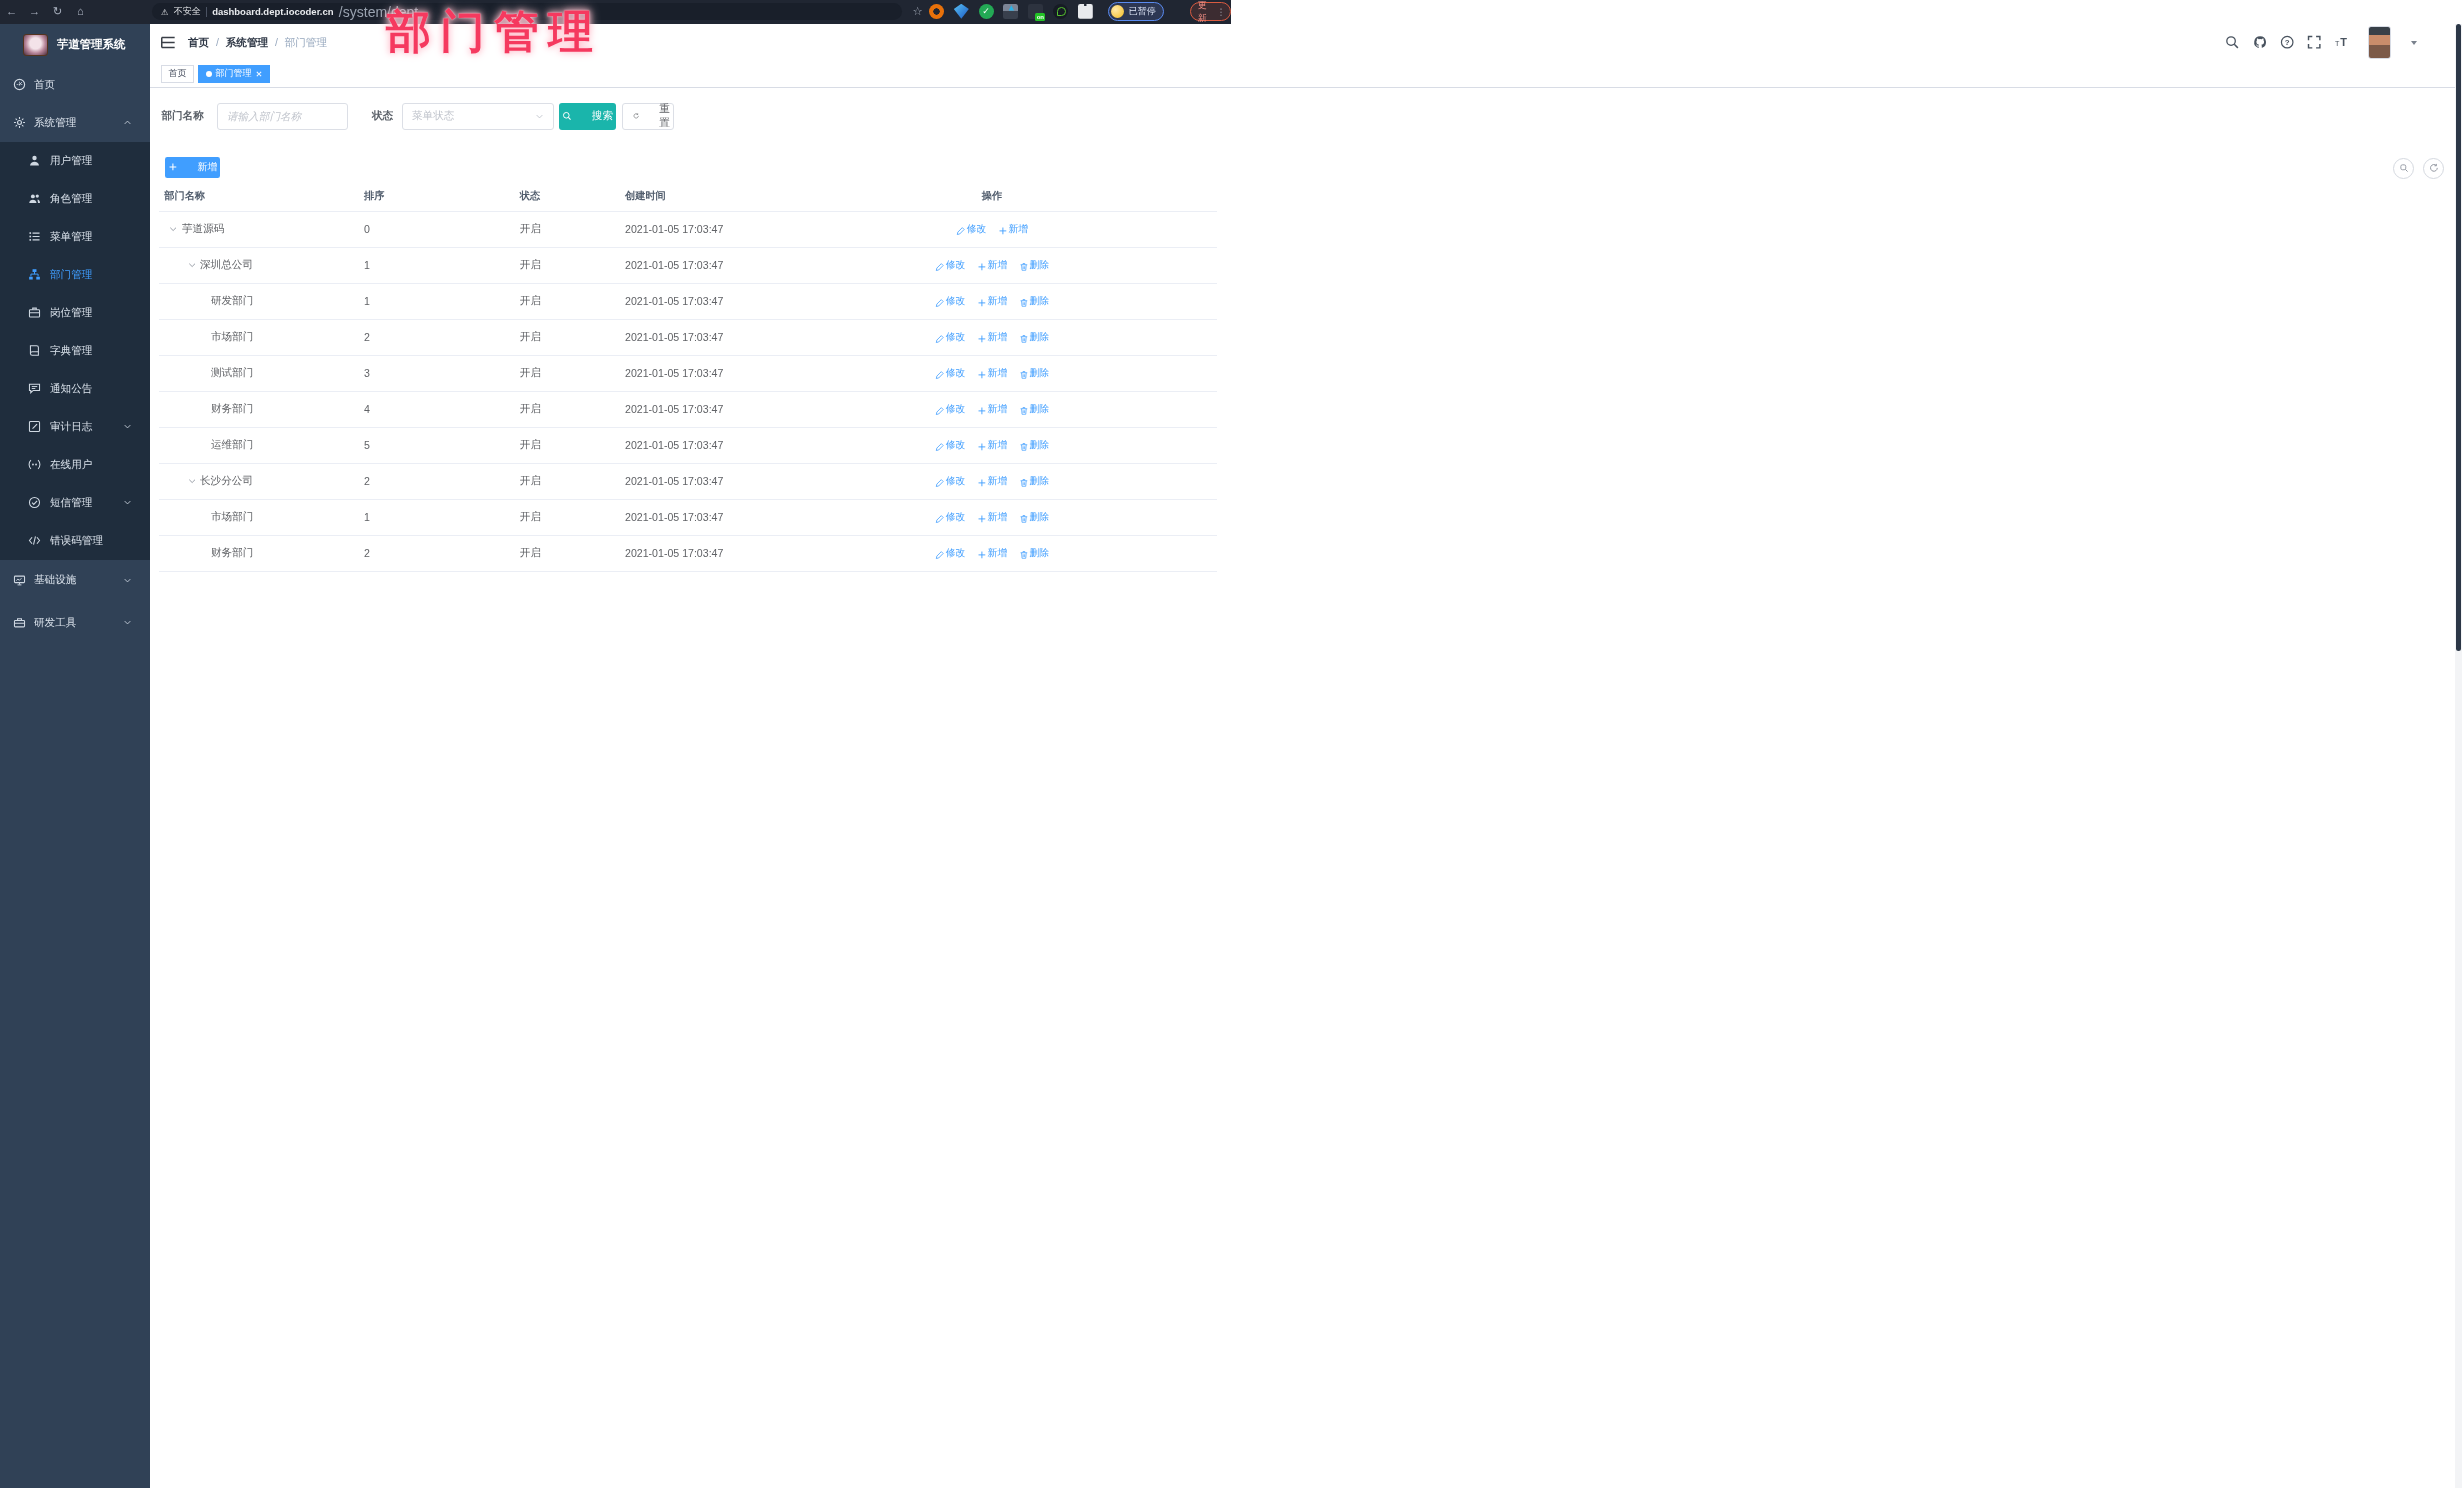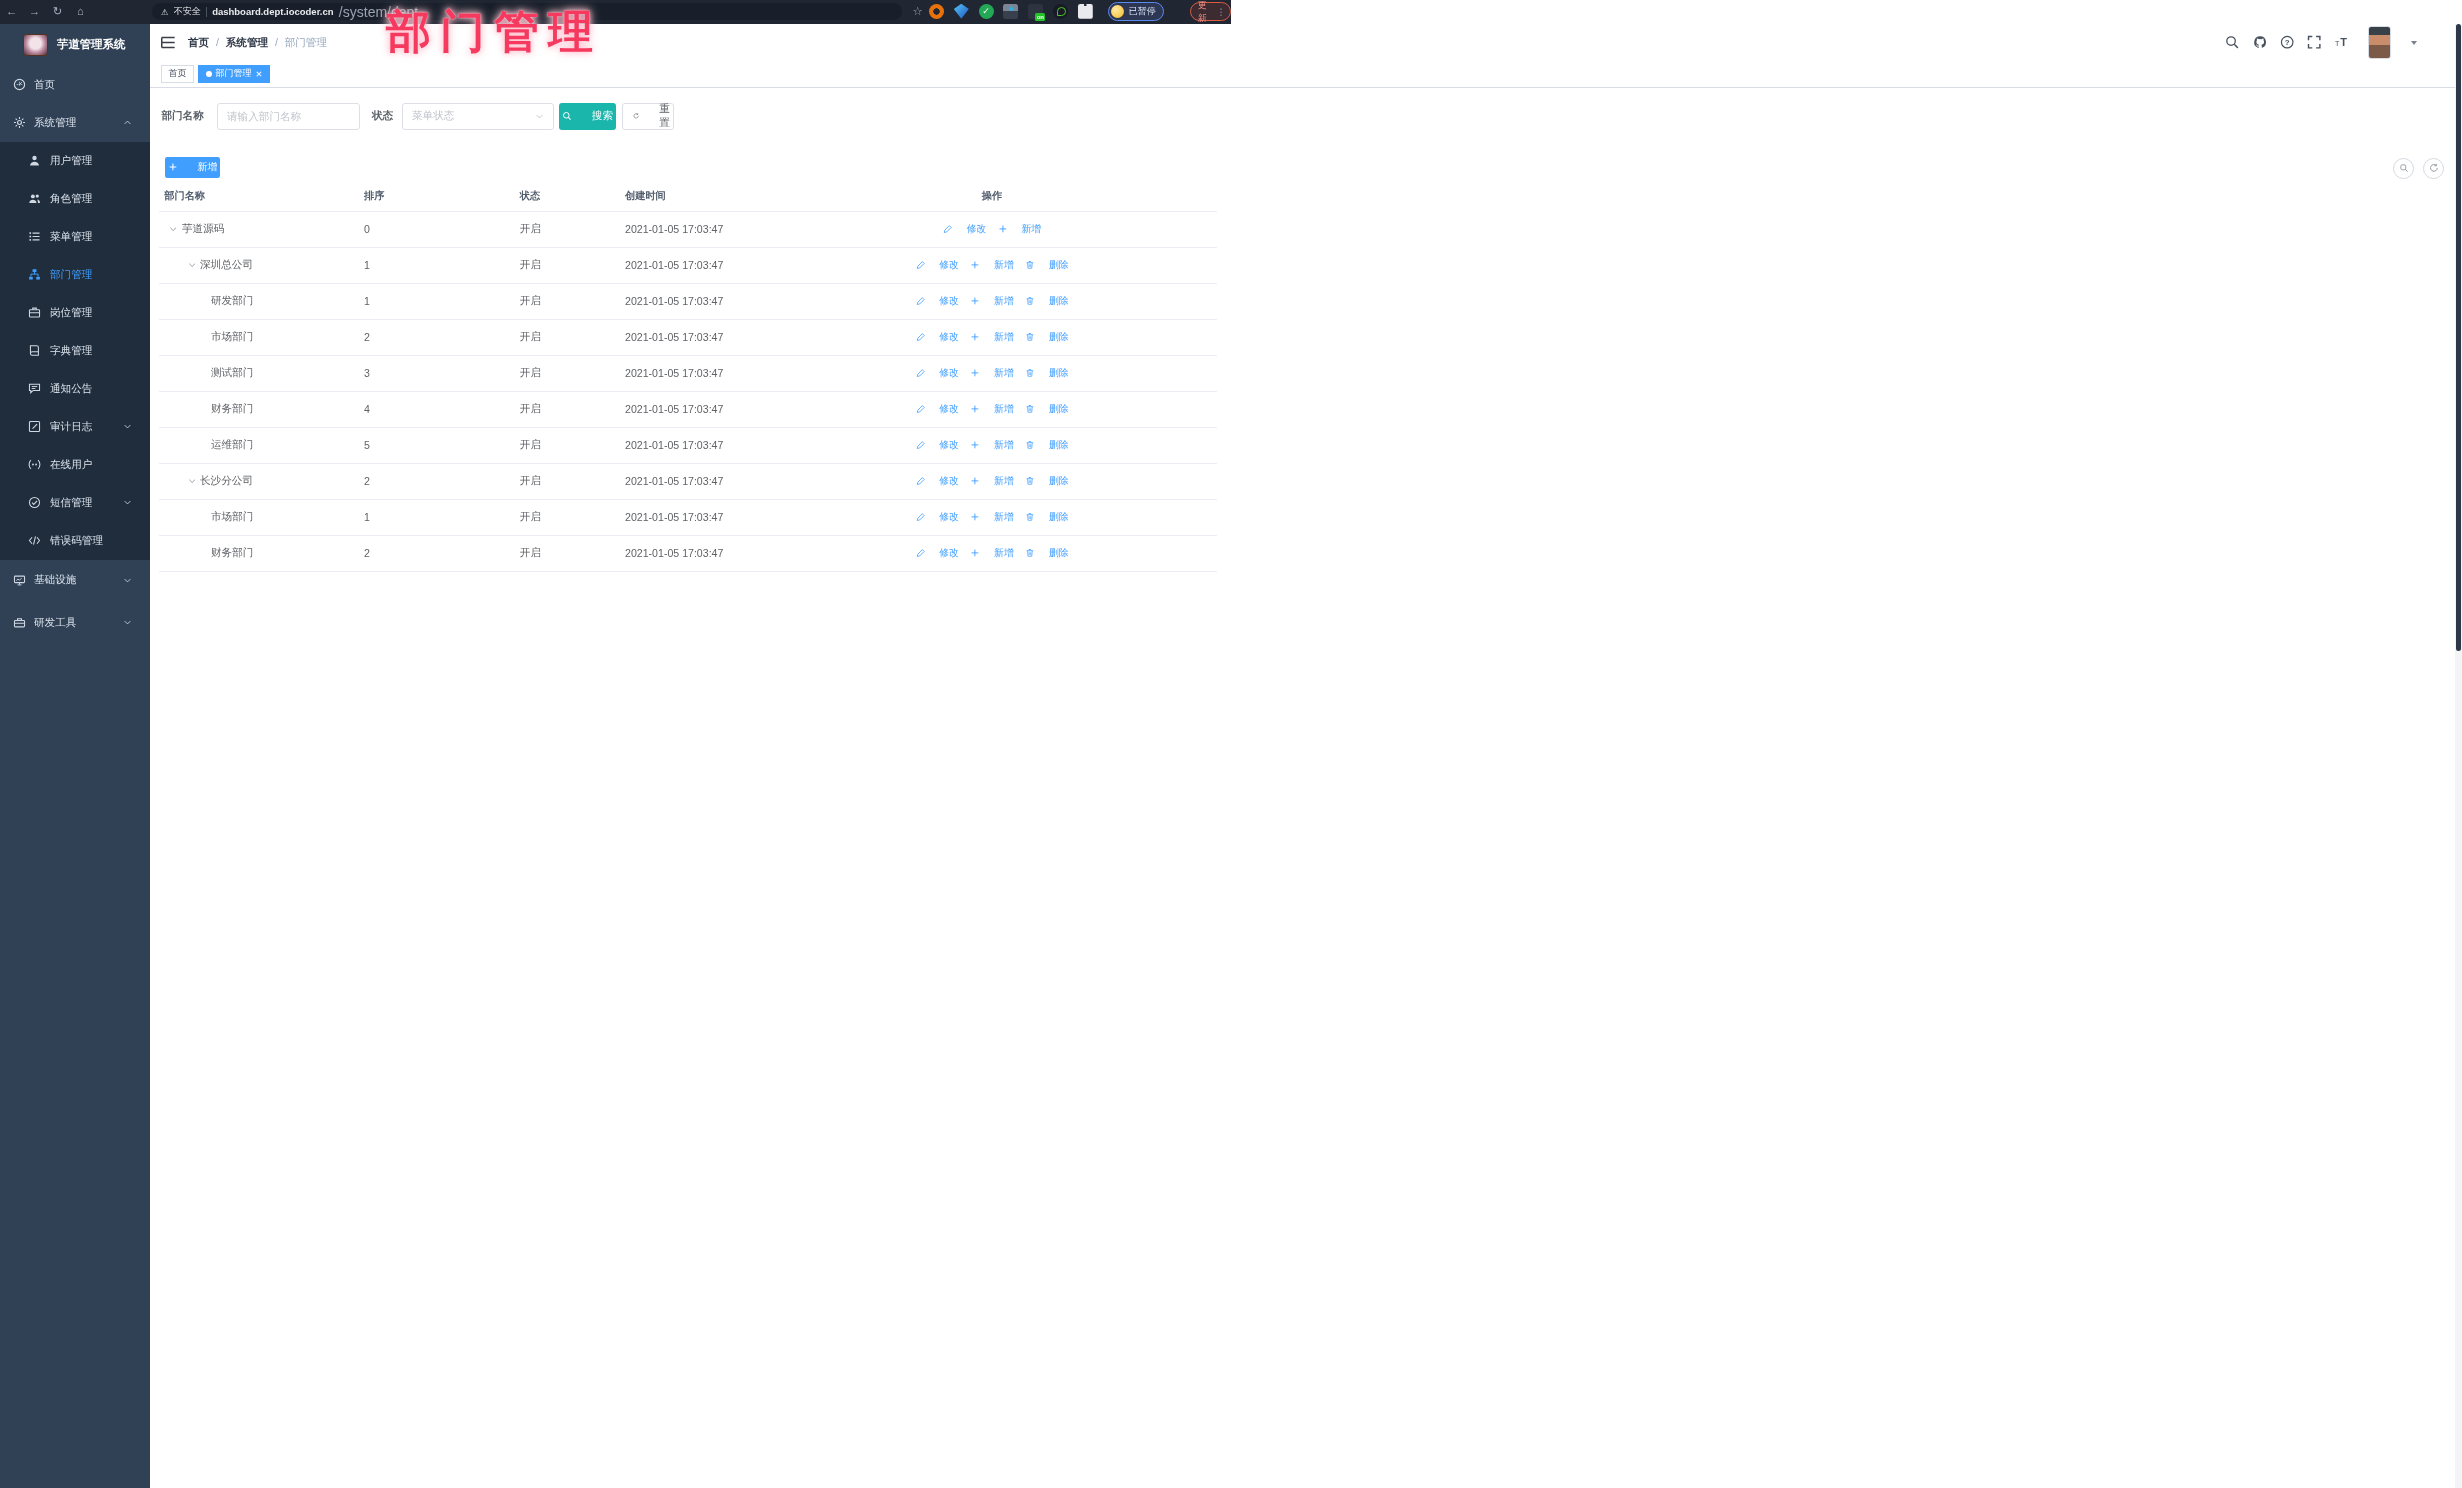--- a/index.html
+++ b/index.html
@@ -82,22 +82,22 @@
 
   
   .watermark { position:absolute; left:386px; top:1.5px; z-index:60; font-size:45px; font-weight:700;
     letter-spacing:9px; color:#f5395f; white-space:nowrap; pointer-events:none;
     text-shadow:0 0 1.5px #ffd3dc, 0 0 6.8px #ffb9c8, 0 0 10.6px #ffd3dc; }
 
   
   .filter-row { position:absolute; left:0; top:79px; right:0; height:27px; display:flex; align-items:center; }
   .f-label { font-size:10.6px; font-weight:600; color:#5a6068; }
   .lab-name { position:absolute; left:11.4px; }
-  .f-input { position:absolute; left:67px; width:143px; height:27px; border:0.8px solid #dcdfe6; border-radius:3px;
-    padding:0 9px; font-size:10.6px; color:#606266; outline:none; font-family:inherit; }
+  .f-input { position:absolute; left:67px; width:131px; height:27px; border:0.8px solid #dcdfe6; border-radius:3px;
+    padding:0 9px; font-size:10.6px; color:#606266; outline:none; font-family:inherit;font-style:italic; }
   .f-input::placeholder { color:#c0c4cc; }
   .lab-status { position:absolute; left:222px; }
   .f-select { position:absolute; left:252px; width:152px; height:27px; border:0.8px solid #dcdfe6; border-radius:3px;
     display:flex; align-items:center; padding:0 9px; color:#c0c4cc; font-size:10.6px; cursor:pointer; justify-content:space-between; }
   .sel-chev { width:9px; height:9px; color:#c0c4cc; }
   .btn { display:flex; align-items:center; justify-content:center; gap:20px; border-radius:3px; font-size:10.6px; cursor:pointer; border:0.8px solid transparent; }
   .btn-search { position:absolute; left:409px; width:57px; height:27px; background:#1ab5ab; color:#fff; }
   .btn-reset { position:absolute; left:472px; width:52px; height:27px; background:#fff; border-color:#dcdfe6; color:#606266;padding-left:10px; }
   .bicon-sm { width:9.8px; height:9.8px; }
 
@@ -115,21 +115,21 @@
   .trow { display:flex; height:36px; align-items:center; border-bottom:0.8px solid #ebeef5; background:#fff; }
   .cell { display:flex; align-items:center; height:100%; }
   .c-name { width:199px; position:relative; }
   .c-sort { width:155px; padding-left:6px; }
   .c-status { width:106px; padding-left:6.8px; }
   .c-created { width:220px; padding-left:6px; }
   .c-actions { width:306px; justify-content:center; gap:11.4px; }
   .h-name { padding-left:5.3px; }
   .expand { position:absolute; top:50%; transform:translateY(-50%); color:#8c939d; display:flex; cursor:pointer; }
   .dept-name { color:#606266; }
-  .alink { color:#409eff; font-size:9.8px; display:flex; align-items:center; gap:14px; cursor:pointer; text-decoration:none; }
+  .alink { color:#409eff; font-size:9.8px; display:flex; align-items:flex-end; gap:1px; cursor:pointer; text-decoration:none; }
   .alink svg { display:block; }
 
   
   .page-scrollbar { position:absolute; right:0; top:23.5px; width:6.8px; bottom:0; background:#f3f4f6; z-index:70; }
   .page-scrollbar .thumb { position:absolute; left:0.8px; right:0.8px; top:0; height:627px; background:#2c3747; border-radius:3px; }
 </style>
 </head>
 <body>
 
 <div class="browser-bar">

